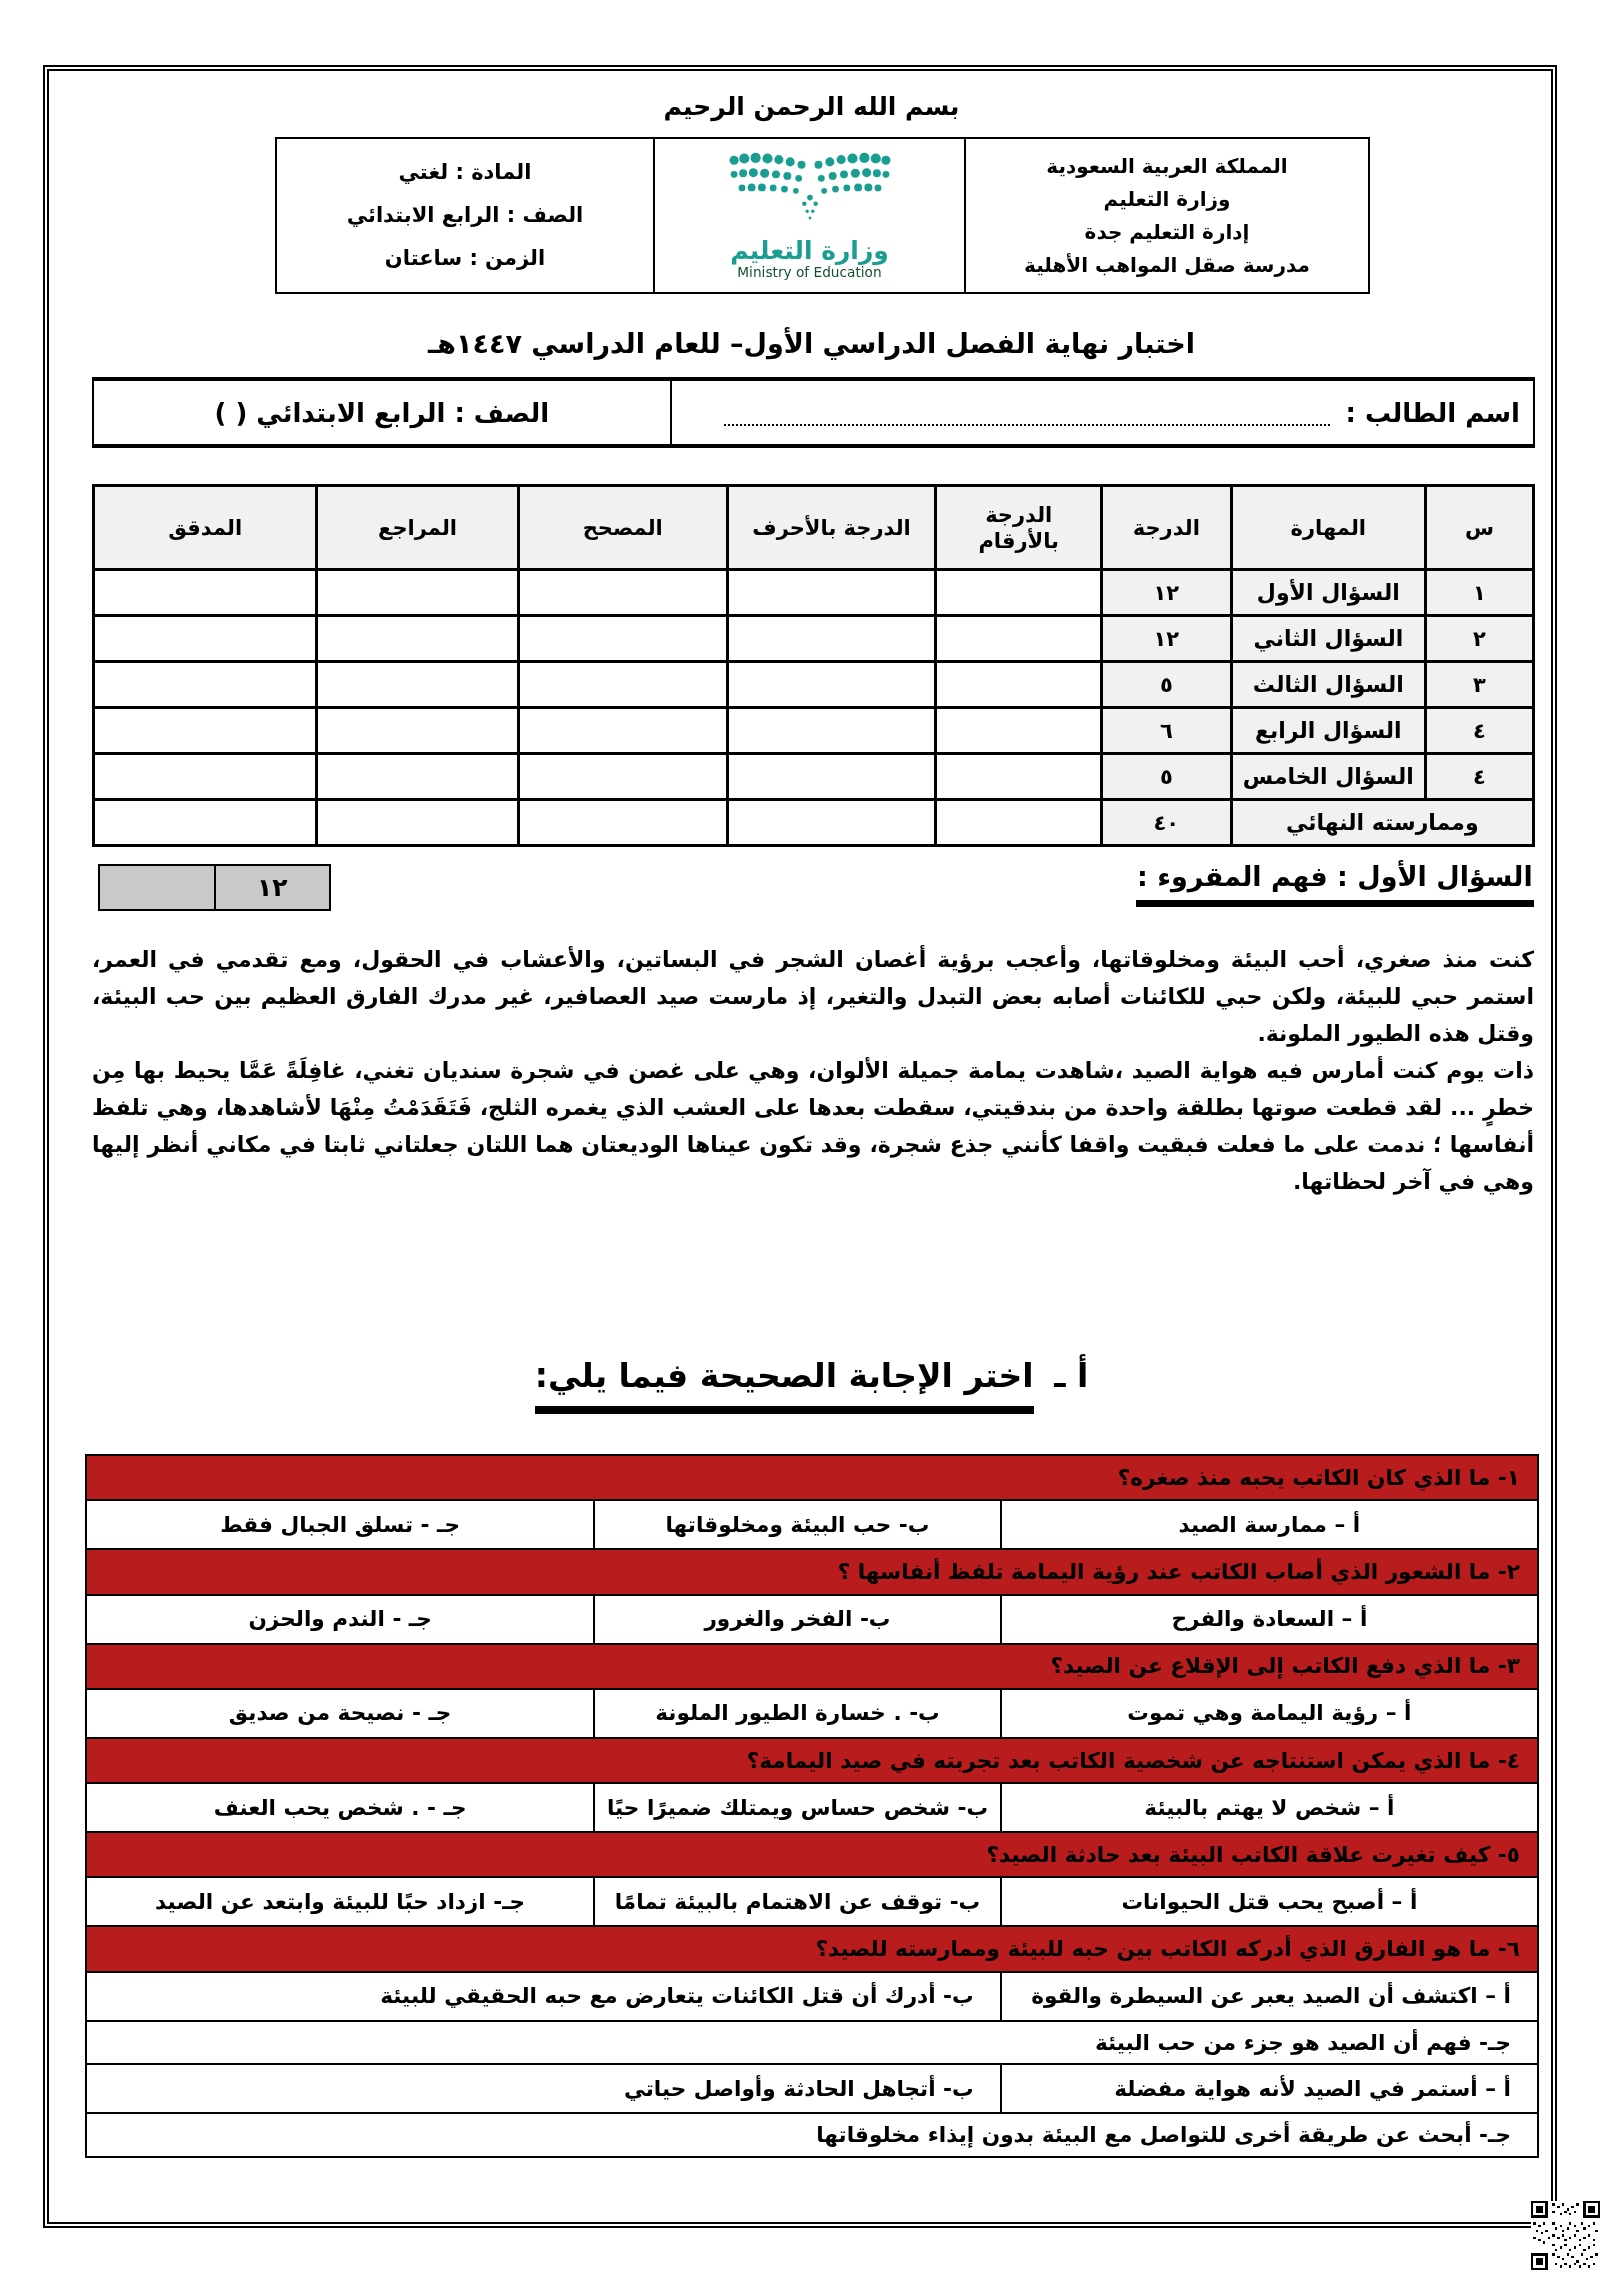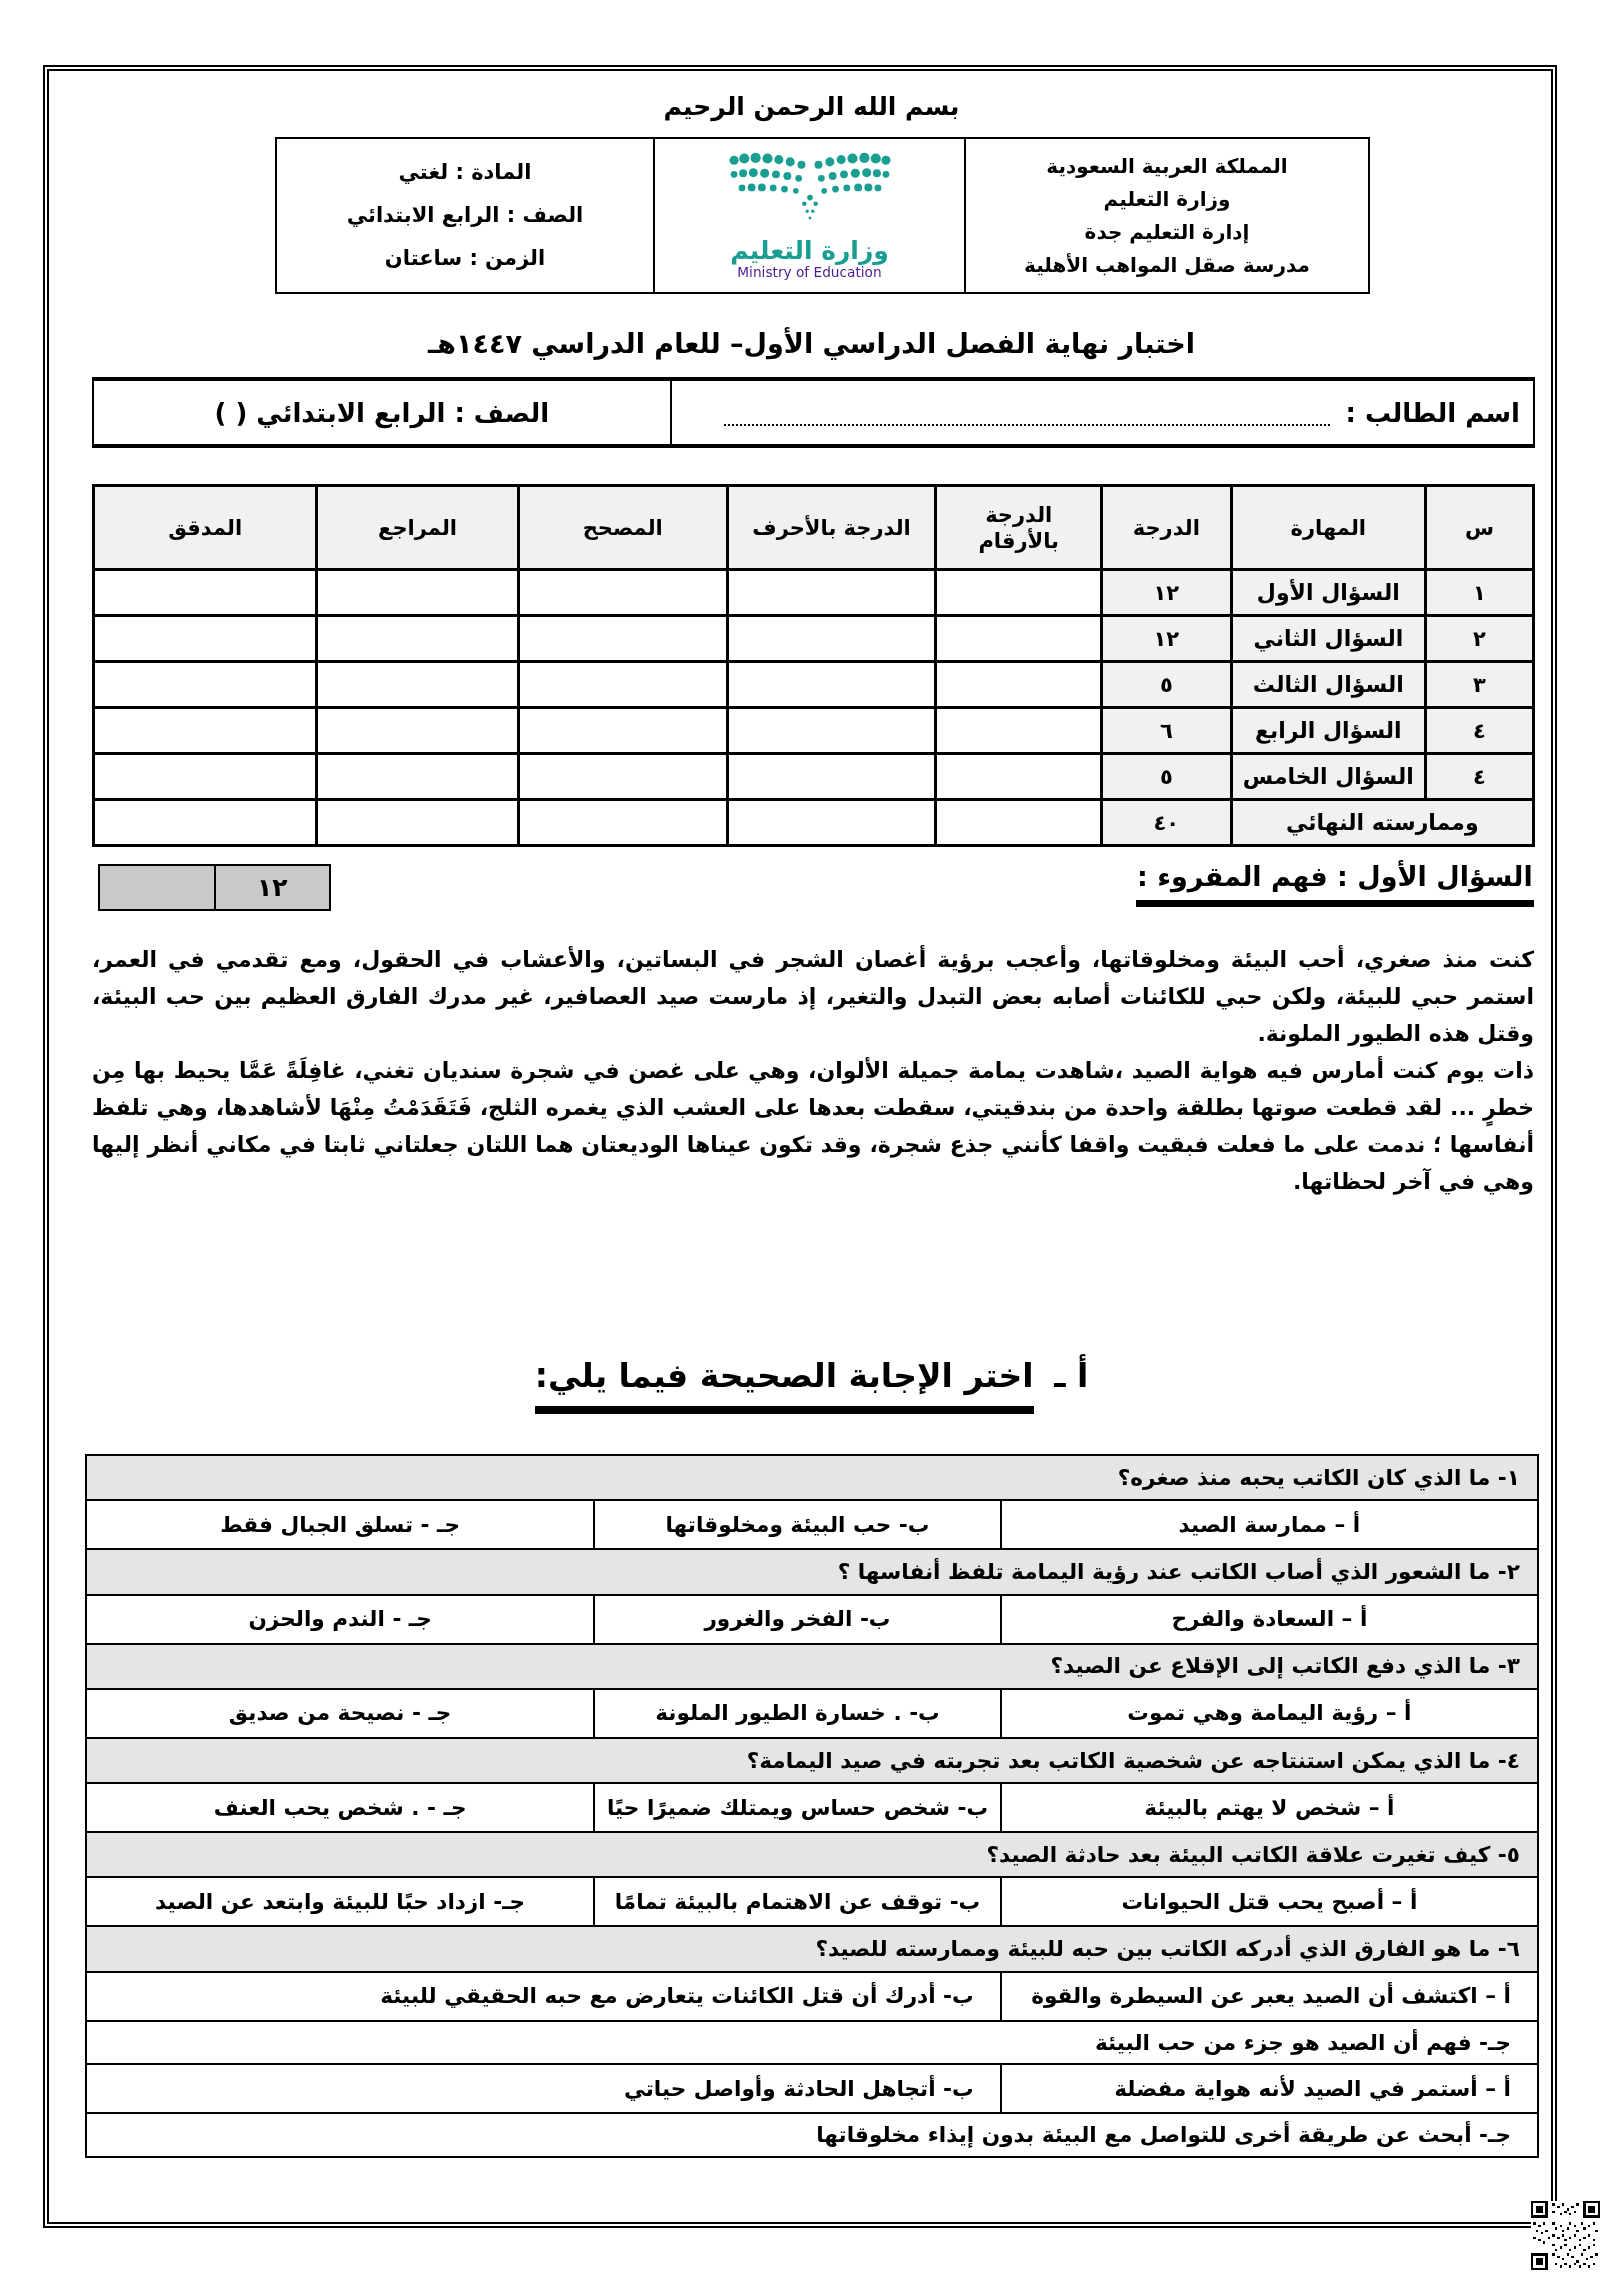--- a/index.html
+++ b/index.html
@@ -56,21 +56,21 @@
     text-align:justify;font-size:22px;line-height:37px;}
   .passage p{margin:0;}
   
   .choose{position:absolute;top:1356px;left:0;width:100%;text-align:center;
     font-size:33px;direction:rtl;}
   .choose .ul{border-bottom:8.5px solid #000;padding-bottom:11px;margin-right:9.2px;}
   
   .mcq{position:absolute;left:85px;top:1454px;width:1454px;border-collapse:collapse;
     direction:rtl;table-layout:fixed;}
   .mcq td{border:2.6px solid #000;font-size:21.6px;vertical-align:middle;box-sizing:border-box;background:#fff;}
-  .mcq tr.qrow td{background:#e5e5e5;text-align:right;padding:7.9px 17px;line-height:27.5px;}
+  .mcq tr.qrow td{background:#b91c1c;text-align:right;padding:7.9px 17px;line-height:27.5px;}
   .mcq tr.qrow.tall td{padding:17px 17px;}
   .mcq tr.opt td{text-align:center;padding:10.5px 5.2px;line-height:26px;}
   .mcq tr.opt2 td{text-align:right;padding:10.5px 26px;line-height:26px;}
   .mcq tr.extra td{text-align:right;padding:7.9px 26px;line-height:26px;}
   
   .qr{position:absolute;left:1531px;top:2201px;width:69px;height:69px;}
 </style>
 </head>
 <body>
 
@@ -137,21 +137,21 @@
               <circle cx="30" cy="67" r="6"></circle>
           <circle cx="150" cy="84" r="5"></circle>
               <circle cx="140" cy="95" r="4"></circle>
               <circle cx="160" cy="95" r="4"></circle>
               <circle cx="145" cy="108" r="3"></circle>
               <circle cx="155" cy="108" r="3"></circle>
               <circle cx="150" cy="120" r="2.5"></circle>
         </g>
       </svg>
       <div class="logo-ar" style="color:#1b9e92">وزارة التعليم</div>
-      <div class="logo-en" style="color:#4c1d95">Ministry of Education</div>
+      <div class="logo-en" style="color:#14532d">Ministry of Education</div>
     </td>
     <td class="info-cell">
       <div>المادة : لغتي</div>
       <div>الصف : الرابع الابتدائي</div>
       <div>الزمن : ساعتان</div>
     </td>
   </tr>
 </tbody>
   </table>
 

